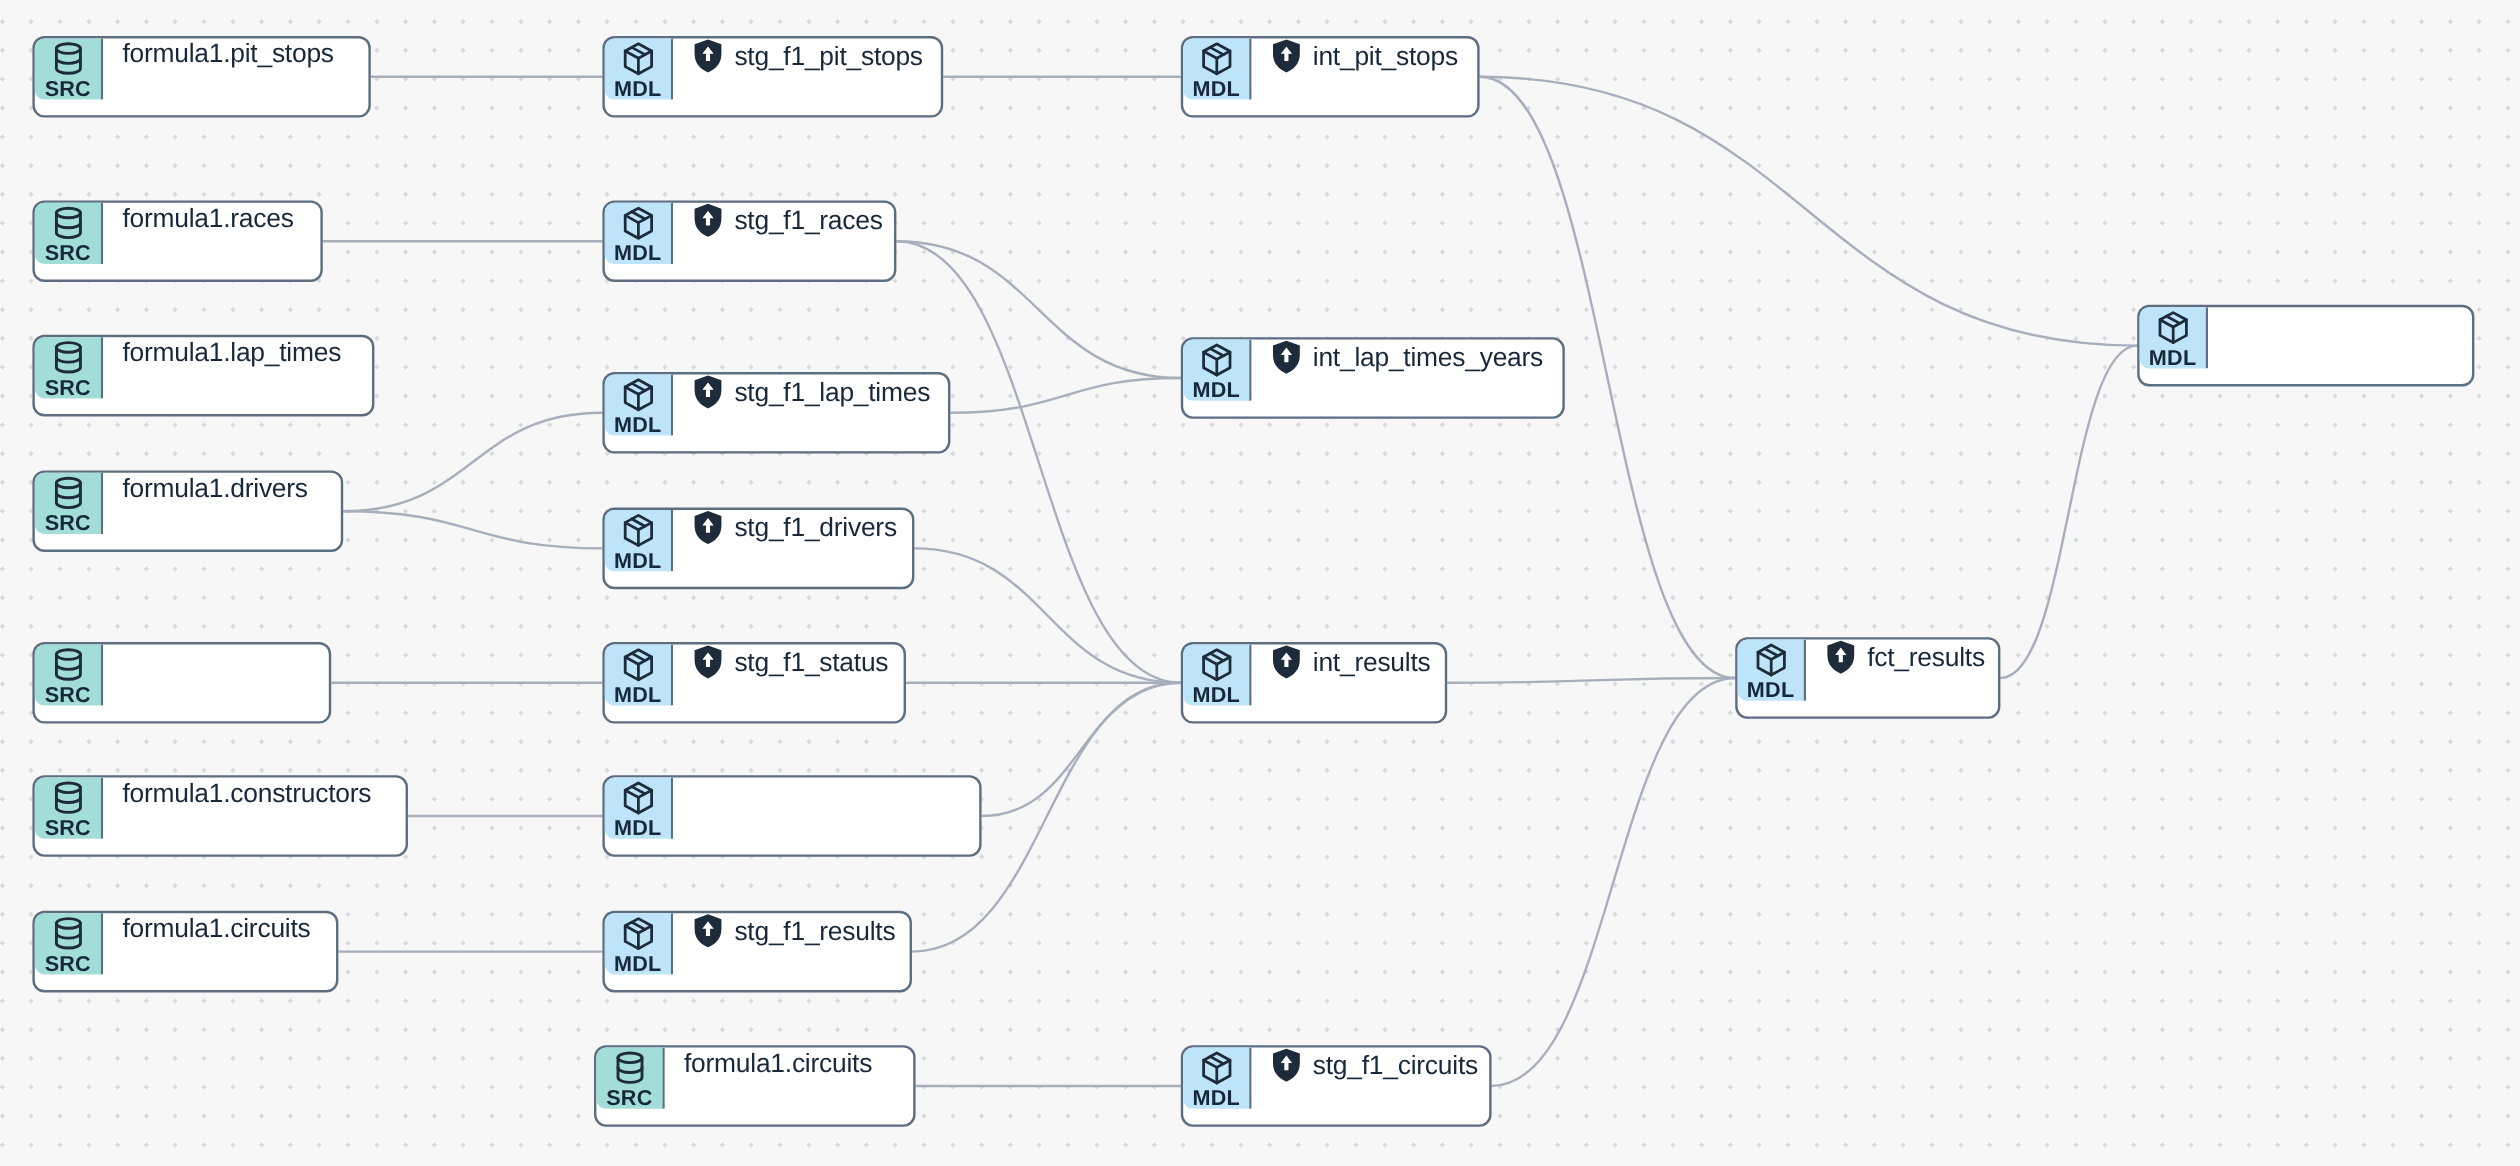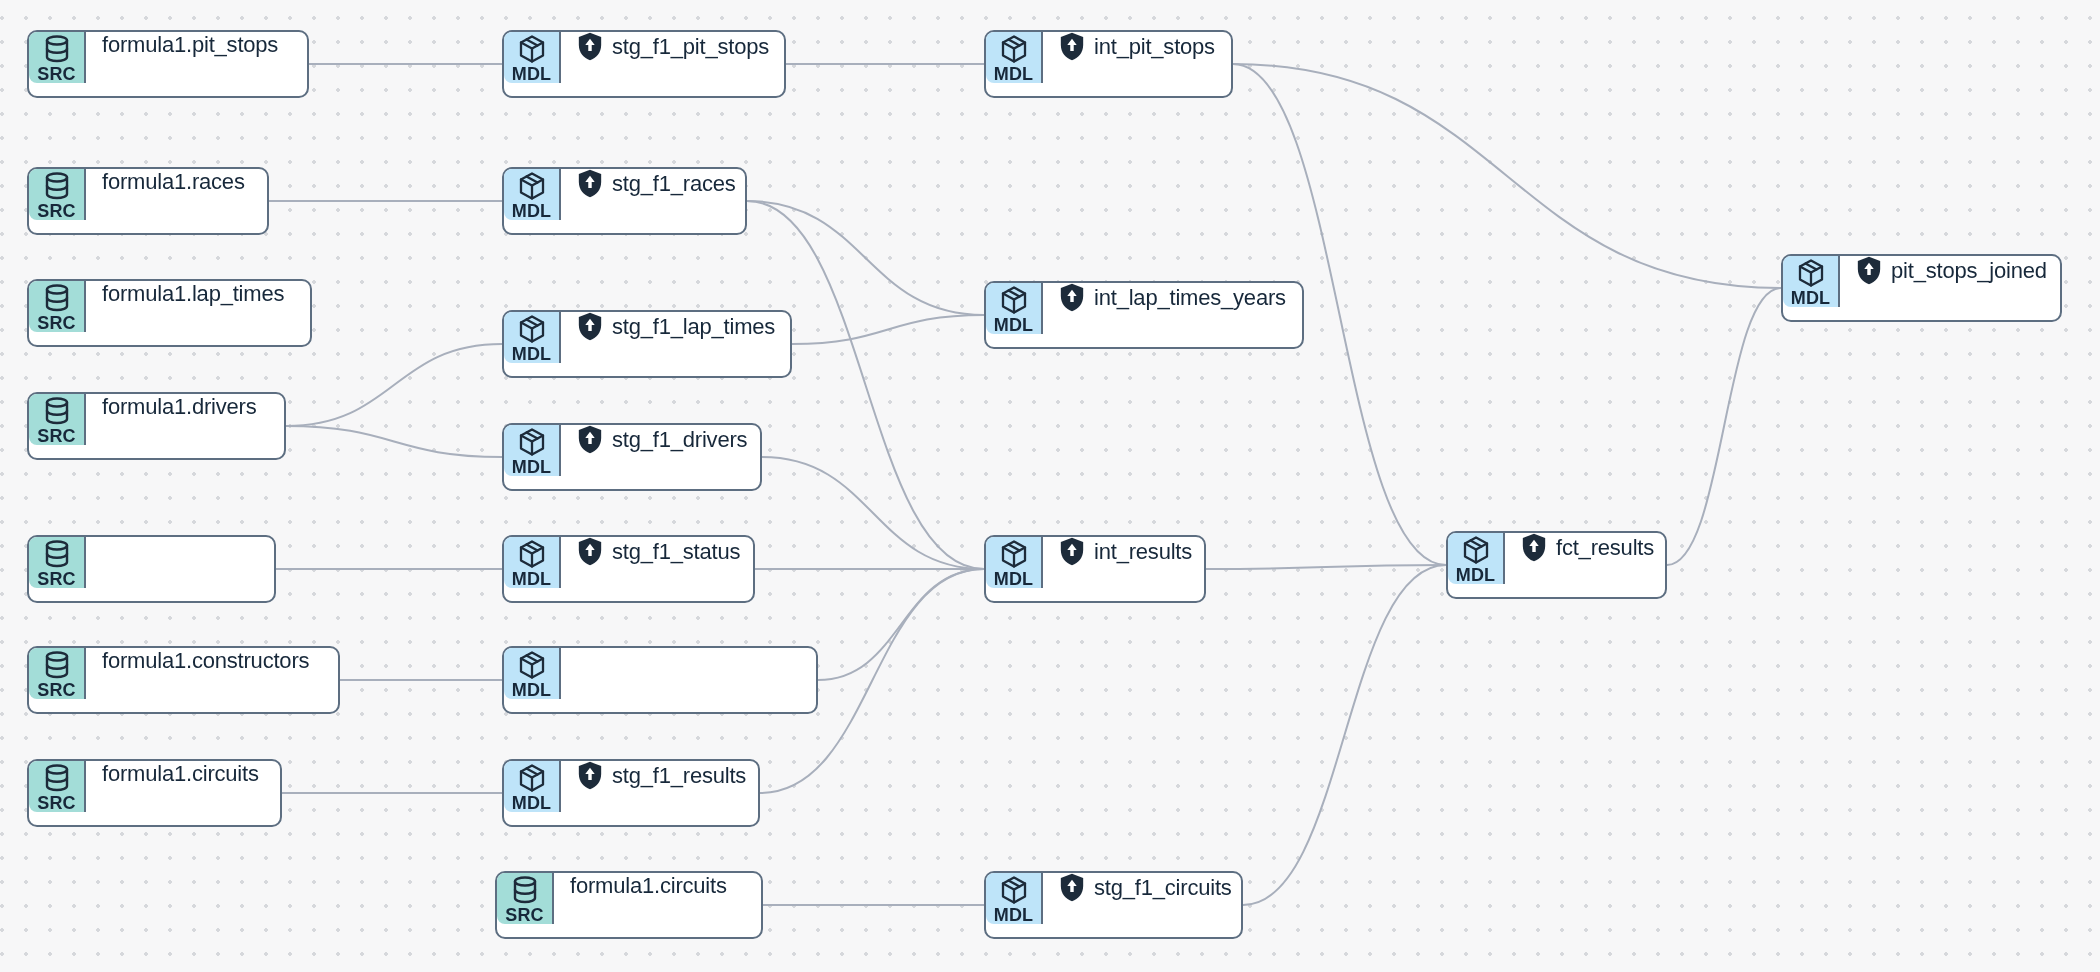--- a/index.html
+++ b/index.html
@@ -406,21 +406,14 @@
     <div class="node model" style="left: 1781px; top: 254px; width: 281px;">
       <div class="icon-cell">
         <svg width="32" height="30" viewBox="0 0 30 30" fill="none" stroke="#1d2b3a" stroke-width="2.3" stroke-linejoin="round" stroke-linecap="round">
   <path d="M15 2.5 L26 8.5 V21.5 L15 27.5 L4 21.5 V8.5 Z"></path>
   <path d="M4 8.5 L15 14.5 L26 8.5"></path>
   <path d="M15 14.5 V27.5"></path>
   <path d="M20.5 11.5 L9.5 5.5"></path>
 </svg>
         <span class="badge">MDL</span>
       </div>
-      <div class="label-cell">
-        <svg class="shield" width="26" height="29" viewBox="0 0 24 27" fill="none">
-  <path d="M12 0.8 L22.4 4.6 V12.2 C22.4 19.4 17.8 24.3 12 26.4 C6.2 24.3 1.6 19.4 1.6 12.2 V4.6 Z" fill="#1d2b3a"></path>
-  <path d="M12 6.2 L16.4 12 H13.6 V17.6 H10.4 V12 H7.6 Z" fill="#ffffff"></path>
-</svg>
-        <span class="label">pit_stops_joined</span>
-      </div>
     </div>
   </div>
 
 </body></html>

